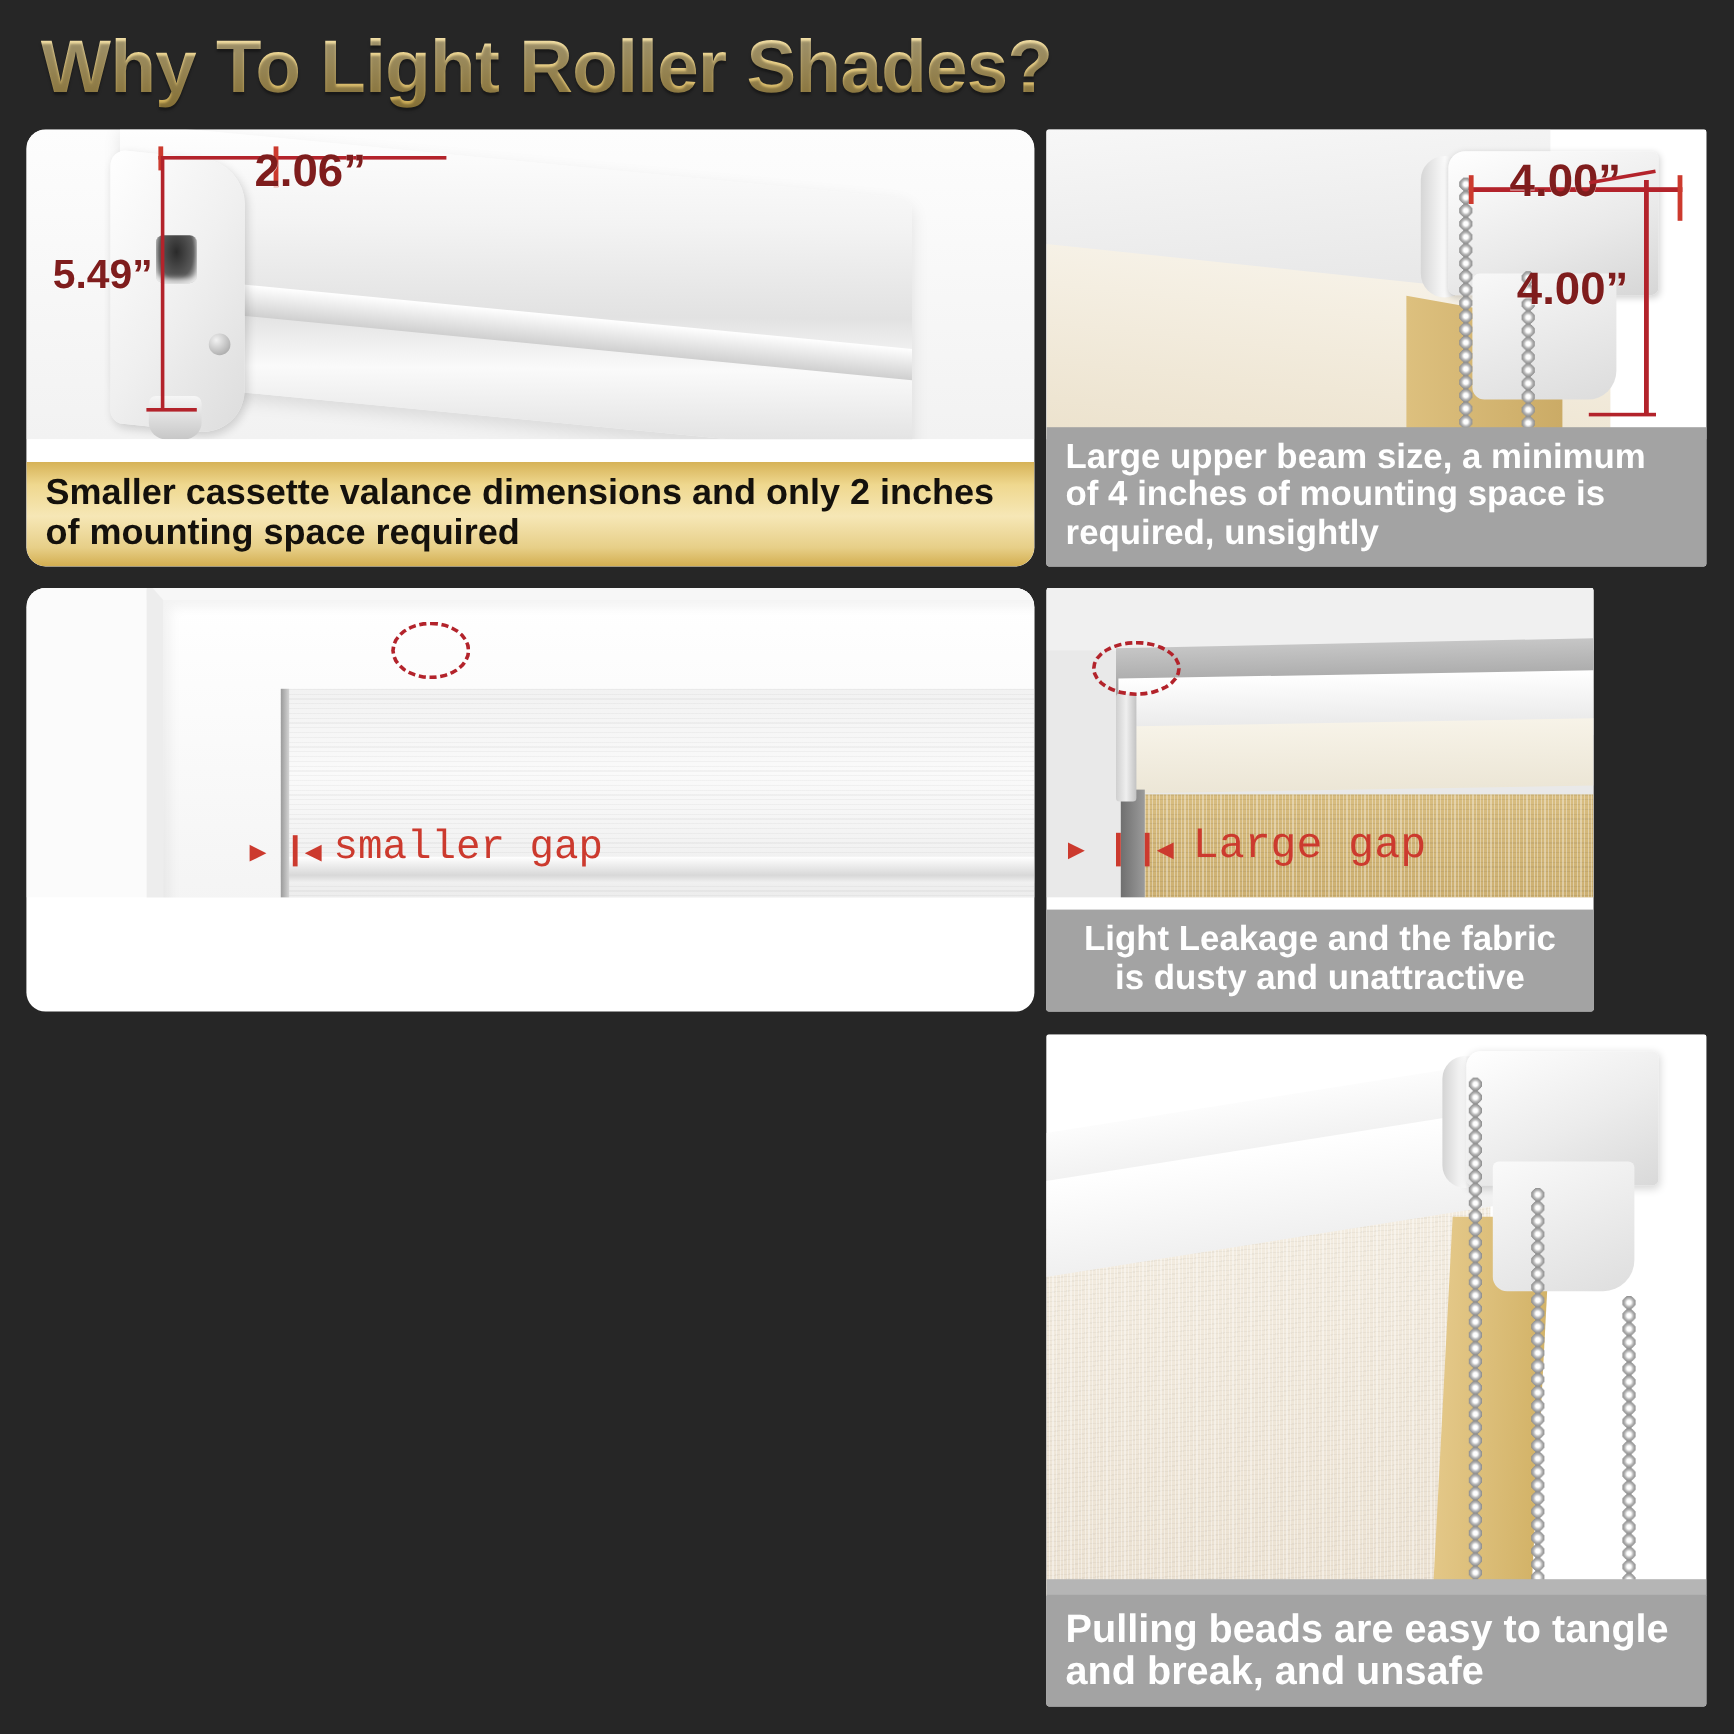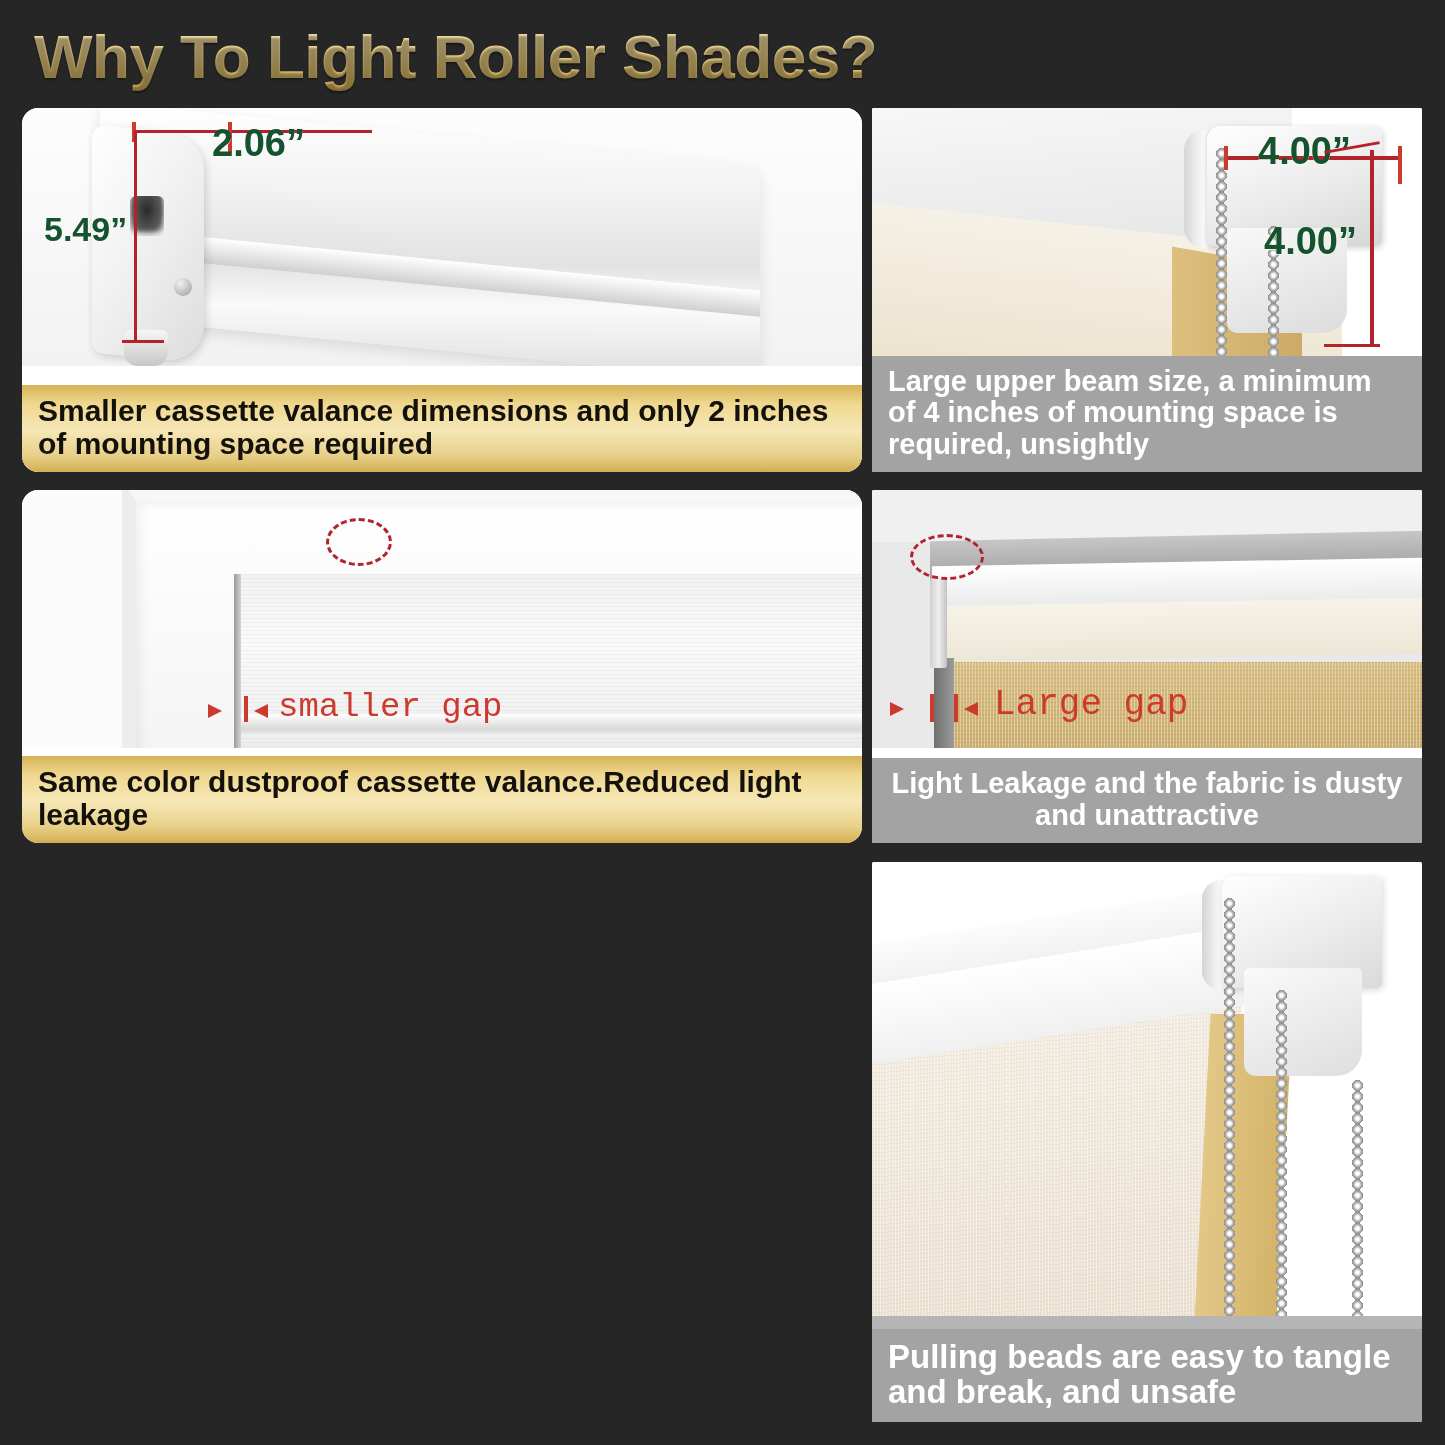--- a/index.html
+++ b/index.html
@@ -70,21 +70,21 @@
   }
   .cap.gray {
     background: #a3a3a3;
     color: #ffffff;
     border-radius: 0;
   }
 
   
   .dim-label {
     position: absolute;
-    color: #14532d;
+    color: #7f1d1d;
     font-weight: bold;
     white-space: nowrap;
     text-shadow: 0 1px 0 rgba(255,255,255,0.7);
   }
   .dim-line { position: absolute; background: #b3232b; }
   .redtext {
     position: absolute;
     color: #cc3a2e;
     white-space: nowrap;
     font-weight: normal;
@@ -416,24 +416,23 @@
       <div class="p3-shade"></div>
       <div class="p3-rail"></div>
       <div class="p3-edge"></div>
       <div class="dash-circle" style="left:304px; top:28px; width:66px; height:48px;"></div>
 
       <div class="arrow-r" style="left:186px; top:214px;"></div>
       <div class="tick" style="left:222px; top:206px; height:26px;"></div>
       <div class="arrow-l" style="left:232px; top:214px;"></div>
       <div class="redtext" style="left:256px; top:198px; font-size:34px;">smaller gap</div>
     </div>
-    <div class="cap gold">Same color dustproof cassette valance.Reduced light leakage</div>
   </div>
 
-  <div class="panel bad" style="left:872px; top:490px; width:550px; height:353px;">
+  <div class="panel bad" style="left:872px; top:490px; width:456px; height:353px;">
     <div class="photo" style="height:258px;">
       <div class="p4-wall"></div>
       <div class="p4-topshadow"></div>
       <div class="p4-beam-dark"></div>
       <div class="p4-beam"></div>
       <div class="p4-beam2"></div>
       <div class="p4-fabric"></div>
       <div class="p4-gapbar"></div>
       <div class="p4-clip"></div>
       <div class="dash-circle" style="left:38px; top:44px; width:74px; height:46px;"></div>

